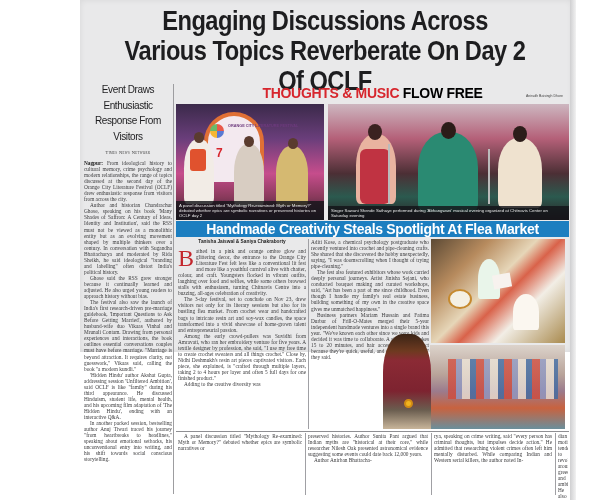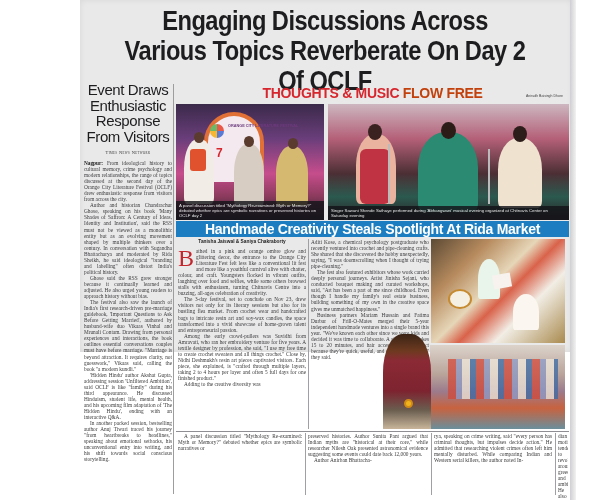--- a/index.html
+++ b/index.html
@@ -18,21 +18,21 @@
   .headline {
     position: absolute; left: 10px; top: 6px; width: 470px;
     font-family: "Liberation Sans", sans-serif; font-weight: bold;
     font-size: 27.5px; line-height: 30px; color: #1d1d1f; text-align: center;
     letter-spacing: -0.6px; transform: scaleX(0.86); transform-origin: center top;
   }
 
   
   .left-col { position: absolute; left: 4px; top: 82px; width: 88px; }
   .deck {
-    font-family: "Liberation Sans", sans-serif; font-size: 15px; line-height: 15.5px;
+    font-family: "Liberation Sans", sans-serif; font-size: 10px; line-height: 15.5px;
     color: #1d1d1f; text-align: center; letter-spacing: -0.4px;
   }
   .byline-small {
     font-family: "Liberation Serif", serif; font-size: 4.5px; text-align: center;
     margin-top: 6px; letter-spacing: 0.4px; color: #333; font-variant: small-caps;
   }
   .body-text {
     font-family: "Liberation Serif", serif; font-size: 5.3px; line-height: 6.05px;
     color: #3b3b3d; text-align: justify;
   }
@@ -44,21 +44,21 @@
   .col-rule { position: absolute; top: 84px; left: 93px; width: 1px; height: 410px; background: #9d9da0; }
 
   
   .photo-box { position: absolute; left: 96px; top: 84px; width: 393px; height: 136px; }
   .photo-box-title {
     position: absolute; left: 0; top: 0; width: 393px; height: 18px; text-align: center;
     font-family: "Liberation Sans", sans-serif; font-weight: bold; font-size: 14px; line-height: 18px;
     letter-spacing: -0.3px;
   }
   .pbt-red { color: #d7262d; }
-  .pbt-dark { color: #c2410c; }
+  .pbt-dark { color: #000000; }
   .photo-credit {
     position: absolute; right: 6px; top: 10px; font-family: "Liberation Sans", sans-serif;
     font-size: 3.5px; color: #444;
   }
   .photo { position: absolute; top: 20px; height: 116px; overflow: hidden; }
   .photo-1 { left: 0; width: 148px;
     background: linear-gradient(180deg, #3b2a4a 0%, #6a3e7b 30%, #c64d8c 60%, #8a3a5c 80%, #2d2030 100%); }
   .photo-2 { left: 152px; width: 241px;
     background: linear-gradient(180deg, #cdb7c0 0%, #b46078 30%, #4c2f35 60%, #2b5a4f 80%, #2a2022 100%); }
   .stage-banner {
@@ -199,21 +199,21 @@
       <div class="person s2"></div>
       <div class="head sh2"></div>
       <div class="person s3"></div>
       <div class="head sh3"></div>
       <div class="mic" style="left:60px;top:40px;height:60px;"></div>
       <div class="mic" style="left:160px;top:45px;height:55px;"></div>
       <div class="caption">Singer Sawani Shende Sathaye performed during 'Abhangwani' musical evening organized at Chitnavis Center on Saturday evening</div>
     </div>
   </div>
 
-  <div class="flea-banner">Handmade Creativity Steals Spotlight At Rida Market</div>
+  <div class="flea-banner">Handmade Creativity Steals Spotlight At Flea Market</div>
   <div class="flea-body">
     <div class="authors">Tanisha Jaiswal &amp; Saniya Chakraborty</div>
     <div class="fcol fcol1 body-text">
       <p class="first"><span class="dropcap">B</span><span>athed in a pink and orange ombre glow and glittering decor, the entrance to the Orange City Literature Fest felt less like a conventional lit fest and more like a youthful carnival alive with chatter, colour, and craft. Youngsters flocked in vibrant outfits, laughing over food and selfies, while some others browsed stalls with enthusiasm, turning Chitnavis Centre into a buzzing, all-ages celebration of creativity.</span></p>
       <p>The 3-day festival, set to conclude on Nov 23, drew visitors not only for its literary sessions but also for its bustling flea market. From crochet wear and handcrafted bags to intricate resin art and soy-wax candles, the space transformed into a vivid showcase of home-grown talent and entrepreneurial passion.</p>
       <p>Among the early crowd-pullers was Suvidhi from Amravati, who ran her embroidery venture for five years. A textile designer by profession, she said, "I use my free time to create crochet sweaters and all things crochet." Close by, Nidhi Deshmukh's resin art pieces captivated visitors. Each piece, she explained, is "crafted through multiple layers, taking 2 to 4 hours per layer and often 5 full days for one finished product."</p>
       <p>Adding to the creative diversity was</p>
     </div>
     <div class="vrule v1"></div>
     <div class="fcol fcol2 body-text">

